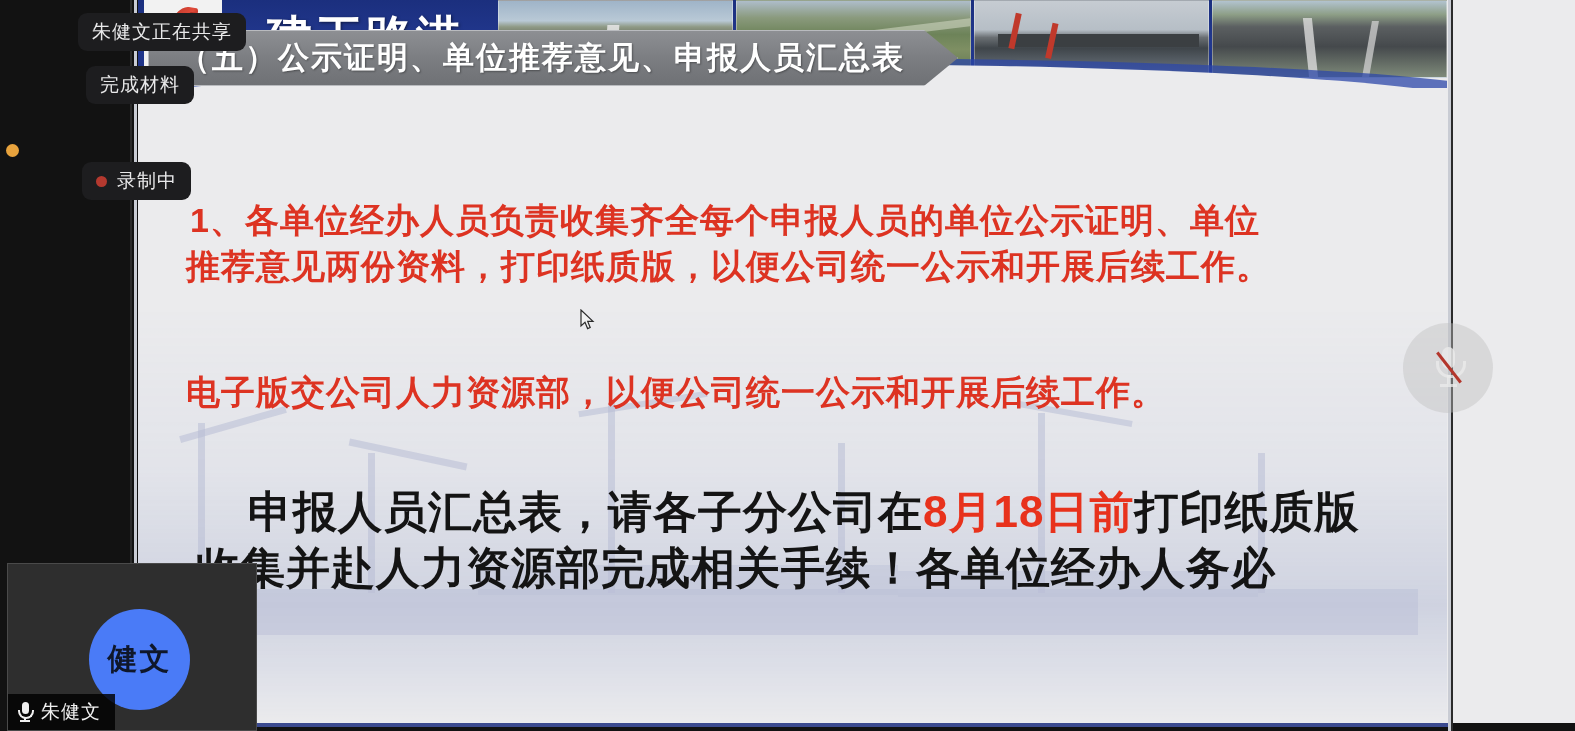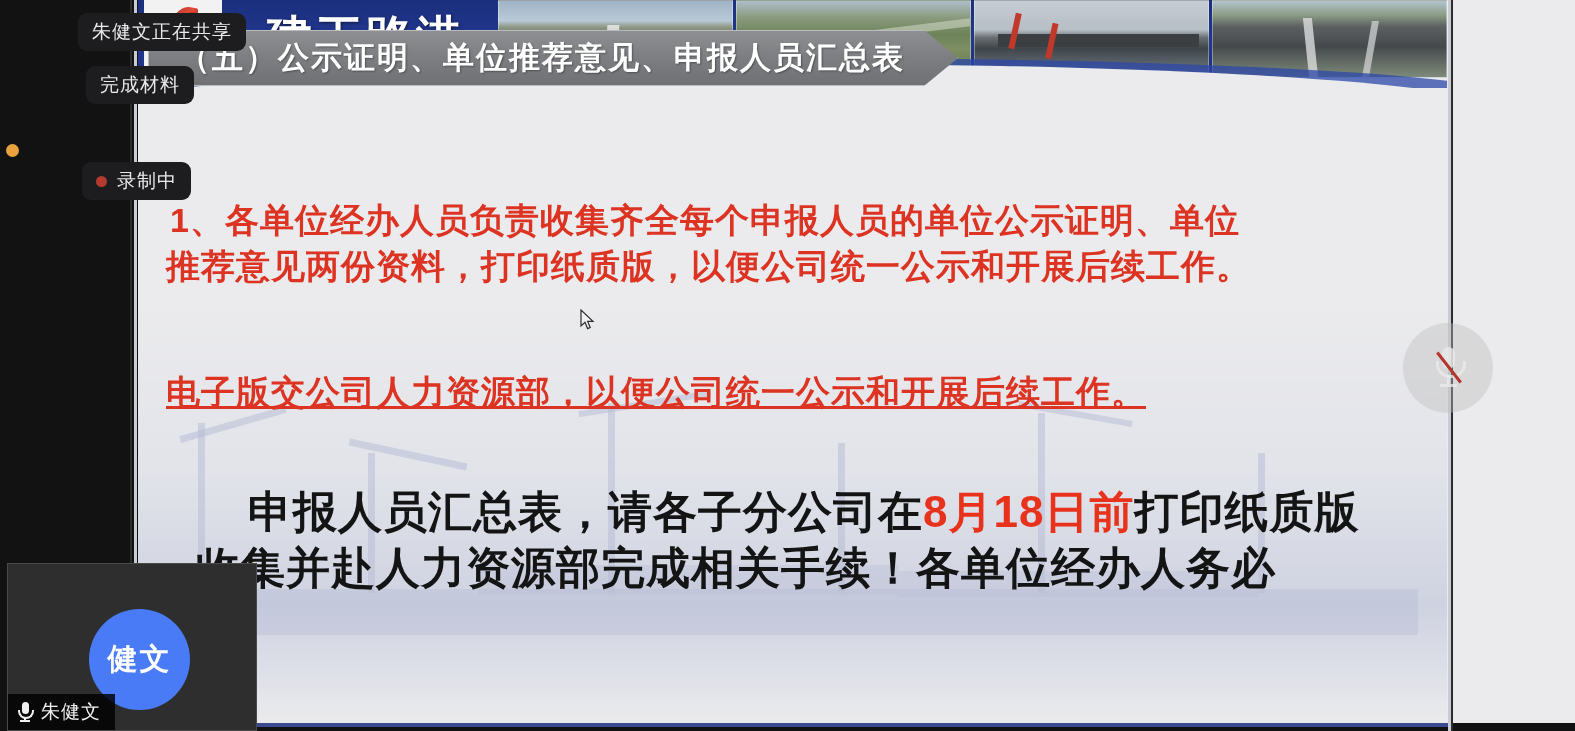--- a/index.html
+++ b/index.html
@@ -69,25 +69,25 @@
   .chevron{position:absolute;left:10px;top:30px;width:810px;height:56px;
         background:linear-gradient(180deg,#8d8f93 0%,#7b7d81 52%,#6f7175 100%);
         clip-path:polygon(0 0, calc(100% - 34px) 0, 100% 50%, calc(100% - 34px) 100%, 0 100%);
         display:flex;align-items:center;border:1px solid #b9bbbf;box-sizing:border-box;}
   .chevron-text{color:#ffffff;font-size:31px;font-weight:bold;letter-spacing:2px;
         padding-left:30px;text-shadow:1px 1px 2px rgba(0,0,0,.35);white-space:nowrap;}
 
   
   .body-area{position:absolute;left:0;top:96px;width:1309px;height:620px;}
   .para{position:absolute;color:#dd3322;font-weight:bold;font-size:34px;line-height:45px;
-        letter-spacing:1px;white-space:nowrap;}
+        letter-spacing:1px;white-space:nowrap;margin-left:20px;}
   .p1l1{left:32px;top:102px;}
   .p1l2{left:28px;top:148px;}
   .p2l1{left:32px;top:228px;}
-  .p2l2{left:28px;top:274px;text-decoration:underline;}
+  .p2l2{left:28px;top:274px;}
 
   .bigpara{position:absolute;color:#141414;font-weight:bold;font-size:44px;line-height:56px;
         letter-spacing:1px;white-space:nowrap;}
   .b1{left:110px;top:388px;}
   .b2{left:58px;top:444px;}
   .b3{left:118px;top:500px;}
   .hl{color:#e8321c;}
 
   
   .badge{position:absolute;background:#1d1d1f;color:#e9e9ea;border-radius:9px;
@@ -110,21 +110,21 @@
         border:3px solid rgba(235,235,235,.78);border-top:none;border-radius:0 0 14px 14px;}
   .mic-stem{position:absolute;left:12px;top:28px;width:3px;height:9px;background:rgba(235,235,235,.78);}
   .mic-base{position:absolute;left:5px;top:37px;width:17px;height:3px;background:rgba(235,235,235,.78);}
   .mic-slash{position:absolute;left:-5px;top:19px;width:38px;height:3px;background:#b3362c;transform:rotate(52deg);}
 
   
   .tile{position:absolute;left:7px;top:563px;width:250px;height:168px;background:#2e2e2e;
         border:1px solid #4a4a4a;box-sizing:border-box;overflow:hidden;}
   .tile-avatar{position:absolute;left:81px;top:45px;width:101px;height:101px;border-radius:50%;
         background:#4a7bf7;display:flex;align-items:center;justify-content:center;
-        color:#ffffff;font-size:30px;font-weight:bold;letter-spacing:2px;}
+        color:#0f172a;font-size:30px;font-weight:bold;letter-spacing:2px;}
   .tile-name{position:absolute;left:0;bottom:0;height:36px;display:flex;align-items:center;
         background:rgba(0,0,0,.82);padding:0 14px 0 10px;color:#f0f0f0;font-size:19px;letter-spacing:1px;}
   .tile-mic{position:relative;width:14px;height:20px;margin-right:9px;flex:0 0 auto;}
   .tile-mic .mb{position:absolute;left:4px;top:0;width:7px;height:12px;border-radius:4px;background:#f0f0f0;}
   .tile-mic .ma{position:absolute;left:0;top:8px;width:12px;height:7px;border:2px solid #f0f0f0;border-top:none;border-radius:0 0 8px 8px;}
   .tile-mic .ms{position:absolute;left:6px;top:15px;width:2px;height:4px;background:#f0f0f0;}
   .tile-mic .mbs{position:absolute;left:2px;top:18px;width:10px;height:2px;background:#f0f0f0;}
 
   
   .cursor{position:absolute;left:580px;top:309px;width:16px;height:22px;}

